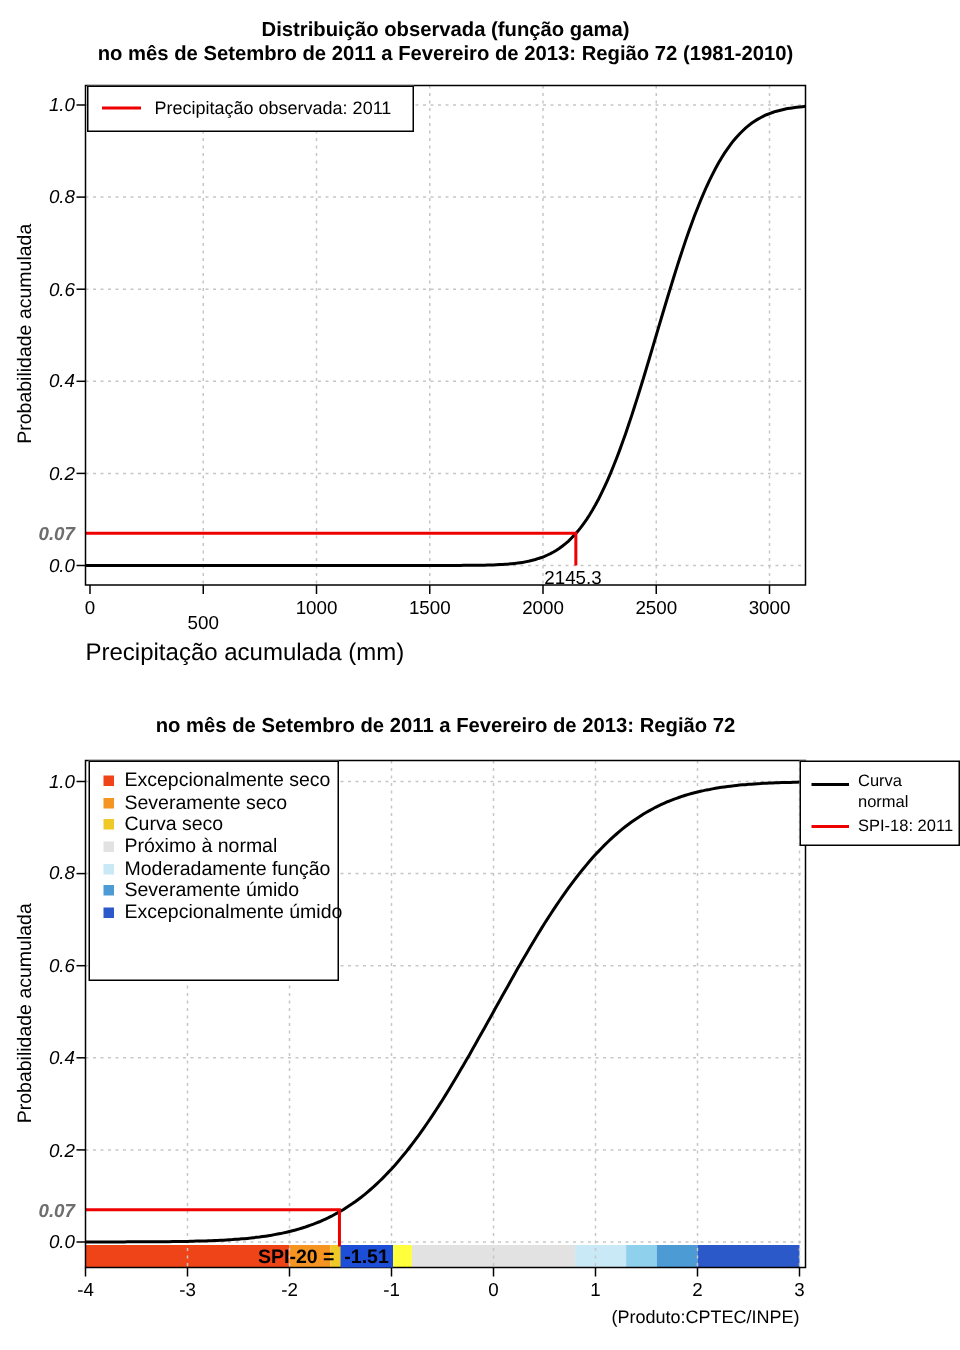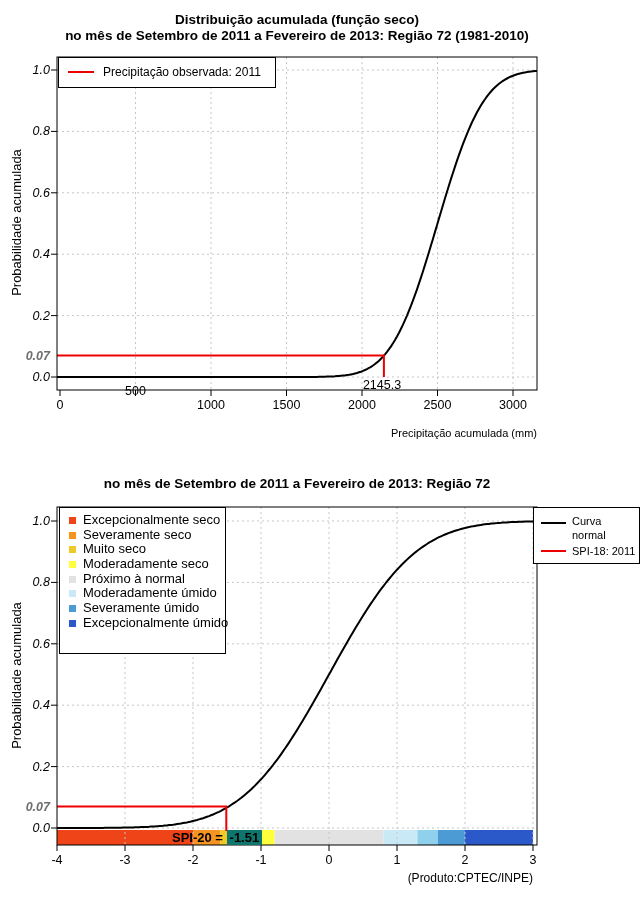--- a/index.html
+++ b/index.html
@@ -3,21 +3,21 @@
 <meta charset="utf-8">
 <style>
   html,body{margin:0;padding:0;}
   body{
     width:640px;height:900px;position:relative;background:#ffffff;
     font-family:"Liberation Sans","DejaVu Sans",sans-serif;color:#000;
     overflow:hidden;
   }
   .chart-title{position:absolute;left:7px;width:580px;text-align:center;
     font-size:13.5px;font-weight:bold;line-height:16px;}
-  .axis-title-x{position:absolute;text-align:right;font-size:11px;}
+  .axis-title-x{position:absolute;text-align:left;font-size:16px;}
   .axis-title-y{position:absolute;width:200px;text-align:center;font-size:13px;
     transform:rotate(-90deg);}
   .tick-label-x{position:absolute;width:56px;text-align:center;font-size:12.5px;line-height:15px;}
   .tick-label-y{position:absolute;width:40px;text-align:right;font-size:12.5px;line-height:16px;font-style:italic;}
   .tick-special{font-weight:bold;color:#6E6E6E;}
   .legend-box{position:absolute;background:#fff;border:1px solid #000;z-index:3;}
   .legend-line{position:absolute;height:2px;}
   .legend-text{position:absolute;font-size:12px;line-height:14px;}
   .cat-row{position:relative;height:14.7px;}
   .cat-marker{position:absolute;left:9px;top:4px;width:7px;height:7px;}
@@ -96,29 +96,29 @@
     <line x1="51" y1="828" x2="57" y2="828" stroke="#000000"></line>
     <line x1="51" y1="766.6" x2="57" y2="766.6" stroke="#000000"></line>
     <line x1="51" y1="705.2" x2="57" y2="705.2" stroke="#000000"></line>
     <line x1="51" y1="643.8" x2="57" y2="643.8" stroke="#000000"></line>
     <line x1="51" y1="582.4" x2="57" y2="582.4" stroke="#000000"></line>
     <line x1="51" y1="521" x2="57" y2="521" stroke="#000000"></line>
   </svg>
 
 <div class="lbl-layer">
 
-  <div class="chart-title" style="top:12px;">Distribuição acumulada (função seco)</div>
+  <div class="chart-title" style="top:12px;">Distribuição observada (função gama)</div>
   <div class="chart-title" style="top:28px;">no mês de Setembro de 2011 a Fevereiro de 2013: Região 72 (1981-2010)</div>
 
   <div class="axis-title-y" style="left:-84px;top:215px;">Probabilidade acumulada</div>
   <div class="axis-title-x" style="left:57px;top:427px;width:480px;">Precipitação acumulada (mm)</div>
 
   <div id="ticks0">
       <div class="tick-label-x" style="left: 32px; top: 398px;">0</div>
-      <div class="tick-label-x" style="left: 107.5px; top: 384px;">500</div>
+      <div class="tick-label-x" style="left: 107.5px; top: 408px;">500</div>
       <div class="tick-label-x" style="left: 183px; top: 398px;">1000</div>
       <div class="tick-label-x" style="left: 258.5px; top: 398px;">1500</div>
       <div class="tick-label-x" style="left: 334px; top: 398px;">2000</div>
       <div class="tick-label-x" style="left: 409.5px; top: 398px;">2500</div>
       <div class="tick-label-x" style="left: 485px; top: 398px;">3000</div>
       <div class="tick-label-y" style="left: 10px; top: 369px;">0.0</div>
       <div class="tick-label-y" style="left: 10px; top: 307.6px;">0.2</div>
       <div class="tick-label-y" style="left: 10px; top: 246.2px;">0.4</div>
       <div class="tick-label-y" style="left: 10px; top: 184.8px;">0.6</div>
       <div class="tick-label-y" style="left: 10px; top: 123.4px;">0.8</div>
@@ -145,21 +145,21 @@
       <div class="tick-label-y" style="left: 10px; top: 758.6px;">0.2</div>
       <div class="tick-label-y" style="left: 10px; top: 697.2px;">0.4</div>
       <div class="tick-label-y" style="left: 10px; top: 635.8px;">0.6</div>
       <div class="tick-label-y" style="left: 10px; top: 574.4px;">0.8</div>
       <div class="tick-label-y" style="left: 10px; top: 513px;">1.0</div>
     </div>
 
   <div class="tick-label-y tick-special" style="left:10px;top:799px;">0.07</div>
 
   <div class="annot-spi" style="left:172px;top:830px;">
-    <span>SPI-20 = </span><span id="spi-val" style="background:#0f766e;padding:0 3px;">-1.51</span>
+    <span>SPI-20 = </span><span id="spi-val" style="background:#1d4ed8;padding:0 3px;">-1.51</span>
   </div>
 
   <div class="note" style="left:333px;top:871px;width:200px;">(Produto:CPTEC/INPE)</div>
 </div>
 
 <div class="legend-box" style="left:58px;top:57px;width:216px;height:29px;">
   <div class="legend-line" style="left:9px;top:13px;width:26px;background:#EE0000;"></div>
   <div class="legend-text" style="left:44px;top:7px;">Precipitação observada: 2011</div>
 </div>
 
@@ -167,33 +167,29 @@
     <div class="cat-row">
       <span class="cat-marker" style="background: rgb(238, 68, 24);"></span>
       <span class="cat-label">Excepcionalmente seco</span>
     </div>
     <div class="cat-row">
       <span class="cat-marker" style="background: rgb(245, 148, 32);"></span>
       <span class="cat-label">Severamente seco</span>
     </div>
     <div class="cat-row">
       <span class="cat-marker" style="background: rgb(239, 201, 40);"></span>
-      <span class="cat-label">Muito seco</span>
-    </div>
-    <div class="cat-row">
-      <span class="cat-marker" style="background: rgb(255, 255, 60);"></span>
-      <span class="cat-label">Moderadamente seco</span>
+      <span class="cat-label">Curva seco</span>
     </div>
     <div class="cat-row">
       <span class="cat-marker" style="background: rgb(226, 226, 226);"></span>
       <span class="cat-label">Próximo à normal</span>
     </div>
     <div class="cat-row">
       <span class="cat-marker" style="background: rgb(201, 233, 247);"></span>
-      <span class="cat-label">Moderadamente úmido</span>
+      <span class="cat-label">Moderadamente função</span>
     </div>
     <div class="cat-row">
       <span class="cat-marker" style="background: rgb(77, 155, 213);"></span>
       <span class="cat-label">Severamente úmido</span>
     </div>
     <div class="cat-row">
       <span class="cat-marker" style="background: rgb(43, 89, 201);"></span>
       <span class="cat-label">Excepcionalmente úmido</span>
     </div>
   </div>

